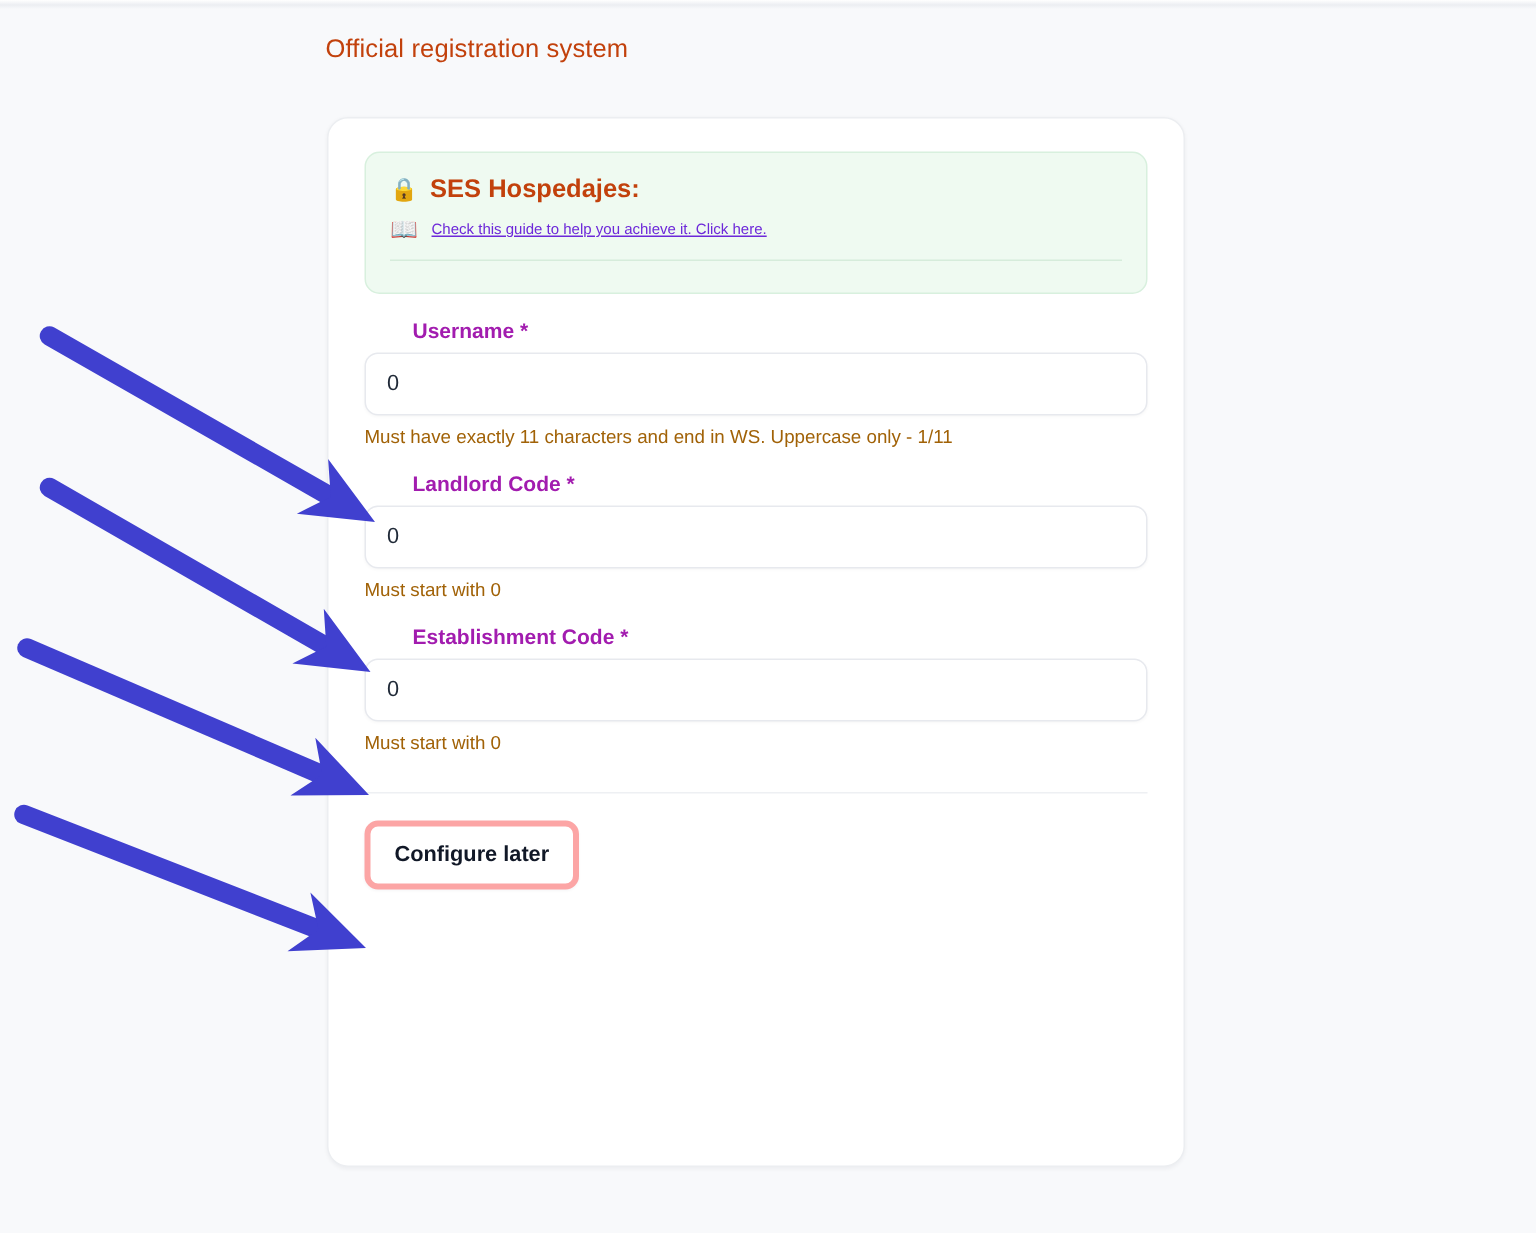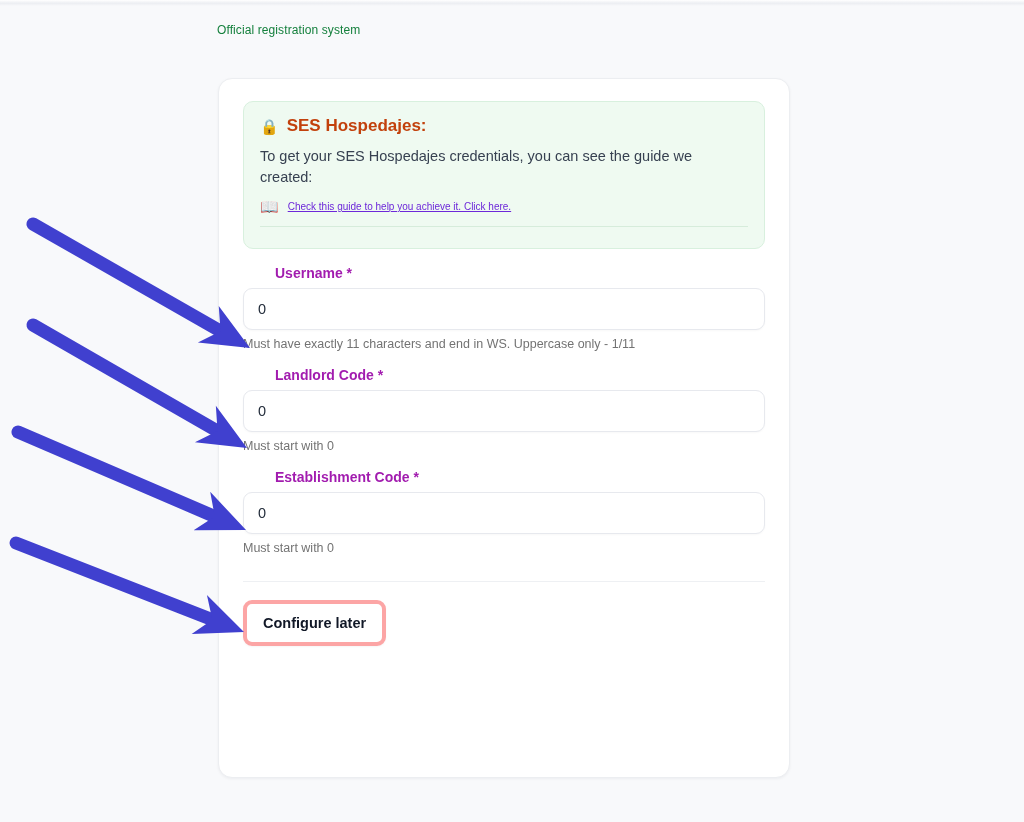--- a/index.html
+++ b/index.html
@@ -15,22 +15,22 @@
   #top-edge {
     position: absolute;
     top: 0; left: 0; right: 0;
     height: 6px;
     background: linear-gradient(to bottom, #ffffff 0%, #eceef2 55%, #f8f9fb 100%);
   }
   #page-subtitle {
     position: absolute;
     left: 217px;
     top: 23px;
-    font-size: 12px;
-    color: #15803d;
+    font-size: 17px;
+    color: #c2410c;
     letter-spacing: 0.1px;
   }
   #card {
     position: absolute;
     left: 218px;
     top: 78px;
     width: 572px;
     height: 700px;
     background: #ffffff;
     border: 1px solid #eceef1;
@@ -114,21 +114,21 @@
     font-family: "Liberation Sans", sans-serif;
     font-size: 14.5px;
     color: #1f2937;
     padding: 0 14px;
     outline: none;
     box-shadow: 0 1px 2px rgba(16,24,40,0.03);
   }
   .text-input::placeholder { color: #9ca3af; }
   .hint {
     font-size: 12.5px;
-    color: #737373;
+    color: #a16207;
     margin-top: 7px;
   }
   #password-icons {
     position: absolute;
     right: 12px;
     top: 0;
     height: 42px;
     display: flex;
     align-items: center;
     gap: 12px;
@@ -194,21 +194,20 @@
 
 <div id="page-subtitle">Official registration system</div>
 
 <div id="card">
 
   <div id="info-panel">
     <div id="info-title-row">
       <span class="emoji">🔒</span>
       <span id="info-title">SES Hospedajes:</span>
     </div>
-    <div id="info-body">To get your SES Hospedajes credentials, you can see the guide we created:</div>
     <div id="guide-row">
       <span class="emoji">📖</span>
       <span id="guide-link">Check this guide to help you achieve it. Click here.</span>
     </div>
     <div id="info-divider"></div>
   </div>
 
   <div class="field-block">
     <label class="field-label">Username *</label>
     <div class="input-wrap">

